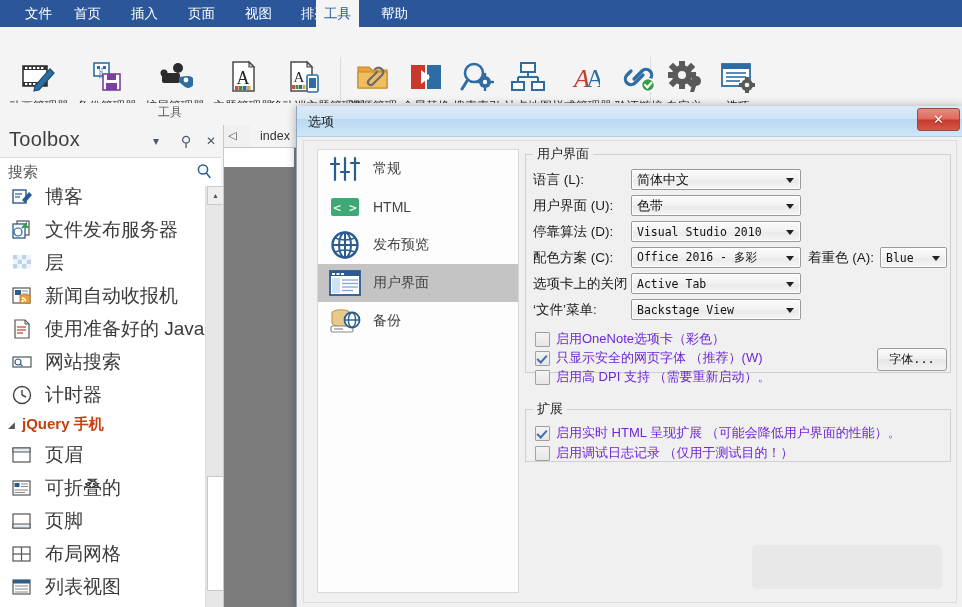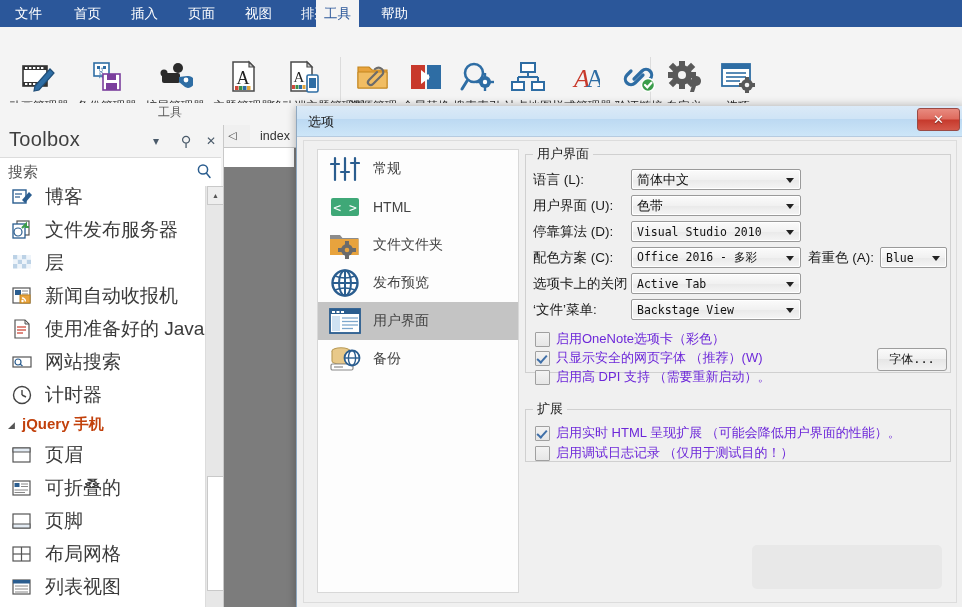--- a/index.html
+++ b/index.html
@@ -189,21 +189,21 @@
     position:absolute;right:14px;bottom:13px;width:190px;height:44px;
     background:#e8e8e8;border-radius:5px;
   }
 </style>
 </head>
 <body>
 
 <div class="app">
 
   <div class="ribbon-tabs">
-    <div class="rtab" style="left:4px;">文件</div>
+    <div class="rtab" style="left:14px;">文件</div>
     <div class="rtab" style="left:63px;">首页</div>
     <div class="rtab" style="left:120px;">插入</div>
     <div class="rtab" style="left:177px;">页面</div>
     <div class="rtab" style="left:234px;">视图</div>
     <div class="rtab" style="left:290px;">排列</div>
     <div class="rtab active" style="left:316px;width:43px;padding:0;text-align:center;">工具</div>
     <div class="rtab" style="left:370px;">帮助</div>
   </div>
 
   <div class="ribbon-body">
@@ -670,37 +670,20 @@
           <div class="nav-item">
             <div class="ni">
               <svg width="30" height="22" viewBox="0 0 30 22">
                 <rect x="1" y="2" width="28" height="18" rx="2" fill="#3fa877"></rect>
                 <text x="15" y="16" font-size="13" fill="#ffffff" text-anchor="middle" font-family="monospace">&lt; &gt;</text>
               </svg>
             </div>
             <div class="nl">HTML</div>
           </div>
 
-          <div class="nav-item">
-            <div class="ni">
-              <svg width="32" height="28" viewBox="0 0 32 28">
-                <path d="M1 4 h10 l2.5 3 h16 v17 h-28.5 z" fill="#8c8c8c"></path>
-                <path d="M1 8 h28.5 v16 h-28.5 z" fill="#e8a33d"></path>
-                <circle cx="18" cy="19" r="6" fill="#6b6b6b"></circle>
-                  <circle cx="18" cy="19" r="2.3" fill="#e8a33d"></circle>
-                <g fill="#6b6b6b">
-                    <rect x="16" y="10" width="4" height="4"></rect>
-                    <rect x="16" y="24" width="4" height="4"></rect>
-                    <rect x="9" y="17" width="4" height="4"></rect>
-                    <rect x="23" y="17" width="4" height="4"></rect>
-                  </g>
-              </svg>
-            </div>
-            <div class="nl">文件文件夹</div>
-          </div>
 
           <div class="nav-item">
             <div class="ni">
               <svg width="30" height="30" viewBox="0 0 30 30">
                 <circle cx="15" cy="15" r="12.5" fill="#ffffff" stroke="#2a5d8f" stroke-width="2.4"></circle>
                 <ellipse cx="15" cy="15" rx="6" ry="12.5" fill="none" stroke="#2a5d8f" stroke-width="2"></ellipse>
                 <line x1="2.5" y1="15" x2="27.5" y2="15" stroke="#2a5d8f" stroke-width="2"></line>
                 <line x1="15" y1="2.5" x2="15" y2="27.5" stroke="#2a5d8f" stroke-width="2"></line>
                 <path d="M5 8 q10 4 20 0" fill="none" stroke="#2a5d8f" stroke-width="1.6"></path>
                 <path d="M5 22 q10 -4 20 0" fill="none" stroke="#2a5d8f" stroke-width="1.6"></path>

